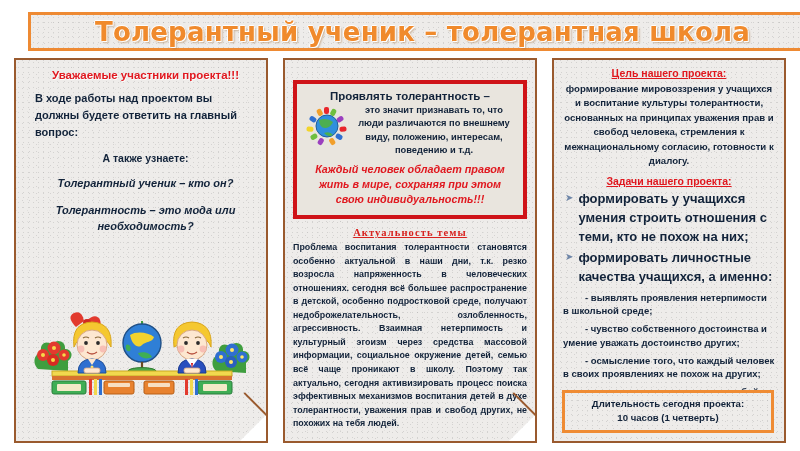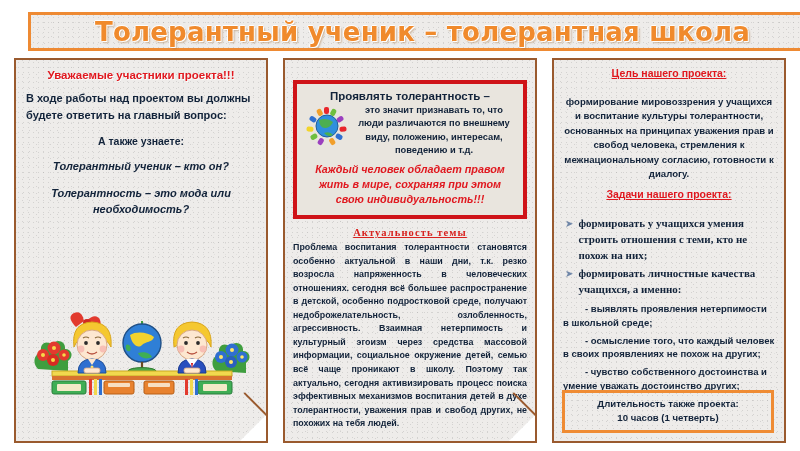--- a/index.html
+++ b/index.html
@@ -80,21 +80,21 @@
   .dogear-line {
     position: absolute;
     right: -3px; bottom: 22px;
     width: 36px; height: 2px;
     background: #9a5a2e;
     transform: rotate(45deg);
     transform-origin: right bottom;
   }
 
   
-  #left-inner { padding: 9px 10px 0 10px; }
+  #left-inner { padding: 9px 10px 0 10px; margin-left: 9px; }
   #left-greeting {
     text-align: center;
     font-size: 11.5px; font-weight: bold;
     color: #e0181f;
     margin-bottom: 9px;
     text-shadow: .7px .7px 0 rgba(255,255,255,.9);
   }
   #left-intro {
     text-align: left;
     font-size: 11px; font-weight: bold;
@@ -172,21 +172,21 @@
     line-height: 1.52;
   }
 
   
   #right-inner { padding: 7px 9px 0 9px; }
   .r-head {
     text-align: center;
     font-size: 10.5px; font-weight: bold;
     color: #e0181f;
     text-decoration: underline;
-    margin-bottom: 16px;
+    margin-bottom: 3px;
   }
   #goal-body {
     text-align: center;
     font-size: 9.6px; font-weight: bold;
     color: #12233a;
     line-height: 1.5;
     margin-bottom: 7px;
   }
   .task-item {
     display: flex; align-items: flex-start;
@@ -194,24 +194,23 @@
     margin: 2px 0 2px 2px;
   }
   .arrow-bullet {
     flex: 0 0 auto;
     color: #6f86a8;
     font-size: 10px;
     line-height: 1.45;
     margin-top: 1px;
   }
   .task-text {
-    font-size: 11px; font-weight: bold;
+    font-size: 13px; font-weight: bold;
     color: #12233a;
     line-height: 1.45;
-    font-family: Liberation Serif, serif;
   }
   .sub-item {
     font-size: 9.5px; font-weight: bold;
     color: #12233a;
     line-height: 1.45;
     margin: 4px 0 0 0;
     text-indent: 22px;
   }
   #duration-box {
     position: absolute;
@@ -399,22 +398,22 @@
     <div class="task-item">
       <span class="arrow-bullet">➤</span>
       <span class="task-text">формировать у учащихся умения строить отношения с теми, кто не похож на них;</span>
     </div>
     <div class="task-item">
       <span class="arrow-bullet">➤</span>
       <span class="task-text">формировать личностные качества учащихся, а именно:</span>
     </div>
 
     <div class="sub-item">-  выявлять  проявления нетерпимости в школьной среде;</div>
+    <div class="sub-item">-  чувство собственного достоинства и  умение уважать достоинство других;</div>
     <div class="sub-item">-   осмысление того, что каждый человек в  своих проявлениях не похож на других;</div>
-    <div class="sub-item">-  чувство собственного достоинства и  умение уважать достоинство других;</div>
     <div class="sub-item">-   умение жить в ладу с других собой и  окружающим миром.</div>
   </div>
 
   <div id="duration-box" class="paper">
-    <div id="duration-label">Длительность также проекта:</div>
+    <div id="duration-label">Длительность сегодня проекта:</div>
     <div id="duration-value">10 часов  (1 четверть)</div>
   </div>
 </div>
 
 </body></html>

